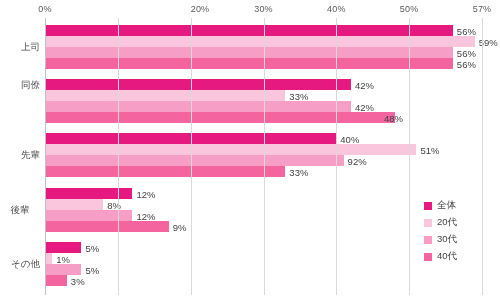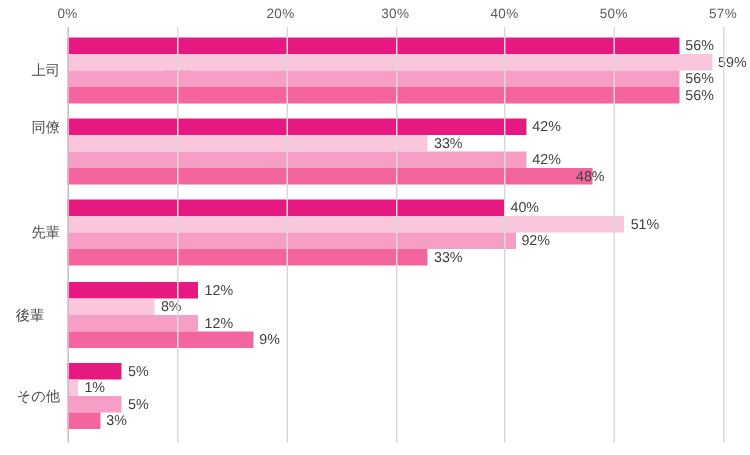--- a/index.html
+++ b/index.html
@@ -117,21 +117,21 @@
   }
 </style>
 </head>
 <body>
 
 <div id="chart-root">
 
   <div class="axis-area">
       <div class="tick-label" style="left: 45px;">0%</div>
       <div class="tick-label" style="left: 117.833px; margin-top: 36px;">10%</div>
-      <div class="tick-label" style="left: 187px;">20%</div>
+      <div class="tick-label" style="left: 200px;">20%</div>
       <div class="tick-label" style="left: 263.5px;">30%</div>
       <div class="tick-label" style="left: 336.333px;">40%</div>
       <div class="tick-label" style="left: 409.167px;">50%</div>
       <div class="tick-label" style="left: 482px;">57%</div>
     </div>
   <div class="plot">
       <div class="group" style="top: 7px; height: 44px;">
         <div class="cat-label" style="top: 16px;">上司</div>
         <div class="bar-row" style="top: 0px; width: 455px;">
           <div class="bar" style="width: 407.867px; background: rgb(229, 25, 127);"></div>
@@ -220,20 +220,38 @@
         <div class="bar-row" style="top: 22px; width: 455px;">
           <div class="bar" style="width: 36.4167px; background: rgb(247, 158, 198);"></div>
           <div class="bar-value" style="left: 36.4167px;">5%</div>
         </div>
         <div class="bar-row" style="top: 33px; width: 455px;">
           <div class="bar" style="width: 21.85px; background: rgb(244, 100, 159);"></div>
           <div class="bar-value" style="left: 21.85px;">3%</div>
         </div>
       </div>
     </div>
+  <div class="legend">
+      <div class="legend-item">
+        <span class="legend-swatch" style="background: rgb(229, 25, 127);"></span>
+        <span class="legend-label">全体</span>
+      </div>
+      <div class="legend-item">
+        <span class="legend-swatch" style="background: rgb(250, 198, 221);"></span>
+        <span class="legend-label">20代</span>
+      </div>
+      <div class="legend-item">
+        <span class="legend-swatch" style="background: rgb(247, 158, 198);"></span>
+        <span class="legend-label">30代</span>
+      </div>
+      <div class="legend-item">
+        <span class="legend-swatch" style="background: rgb(244, 100, 159);"></span>
+        <span class="legend-label">40代</span>
+      </div>
+    </div>
 
 <div class="gridline zero" style="left: 45px; background: rgb(192, 192, 192);"></div>
     <div class="gridline" style="left: 117.833px; background: rgb(217, 217, 217);"></div>
     <div class="gridline" style="left: 190.667px; background: rgb(217, 217, 217);"></div>
     <div class="gridline" style="left: 263.5px; background: rgb(217, 217, 217);"></div>
     <div class="gridline" style="left: 336.333px; background: rgb(217, 217, 217);"></div>
     <div class="gridline" style="left: 409.167px; background: rgb(217, 217, 217);"></div>
     <div class="gridline" style="left: 482px; background: rgb(217, 217, 217);"></div>
   </div>
 

